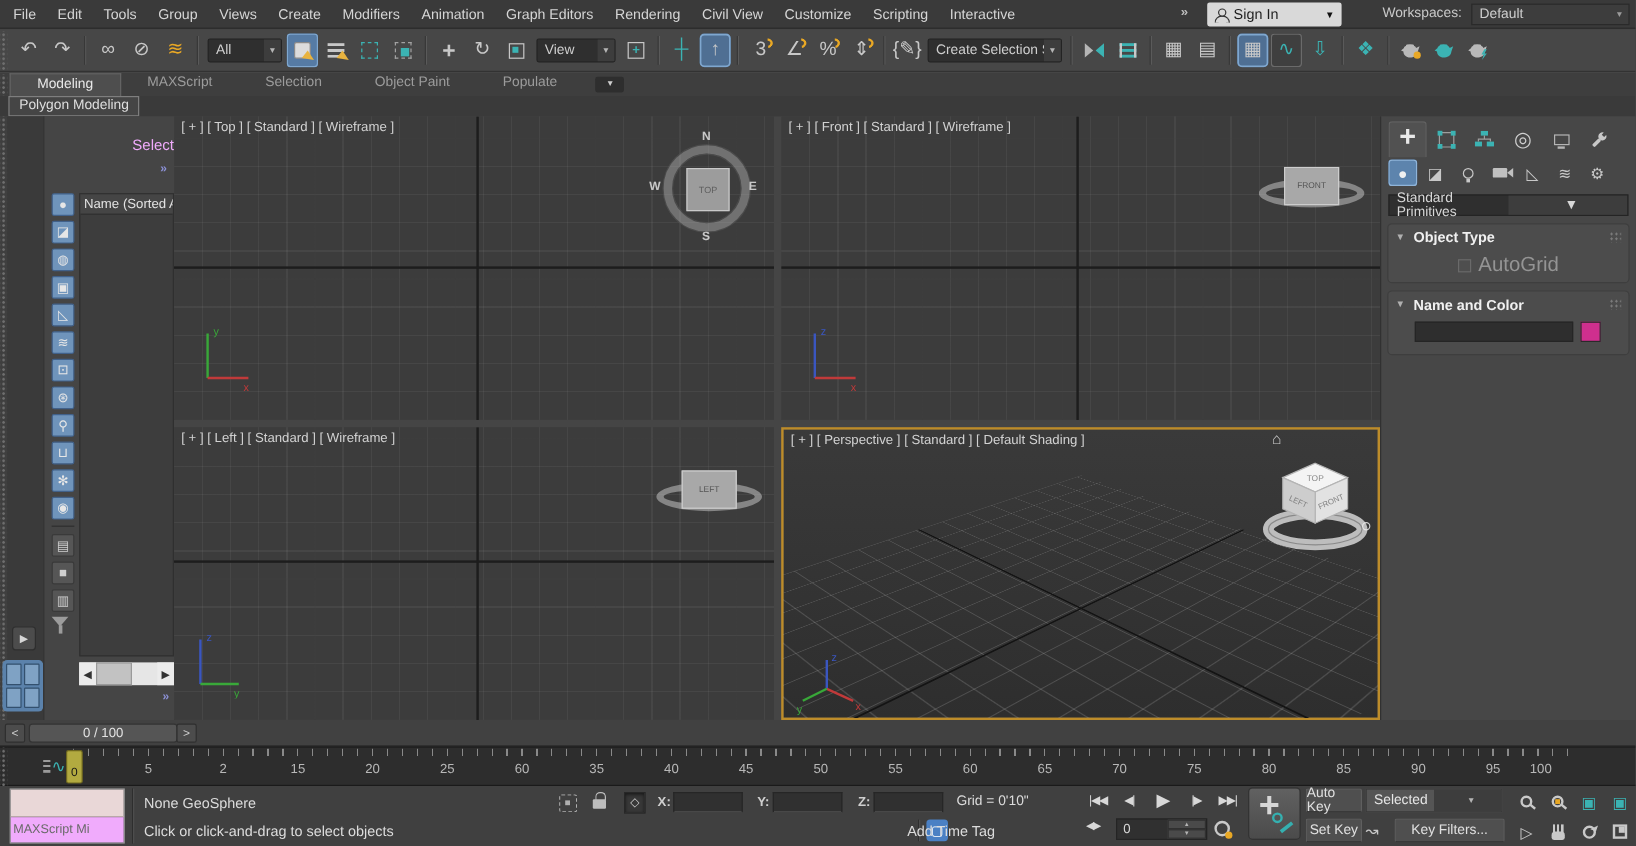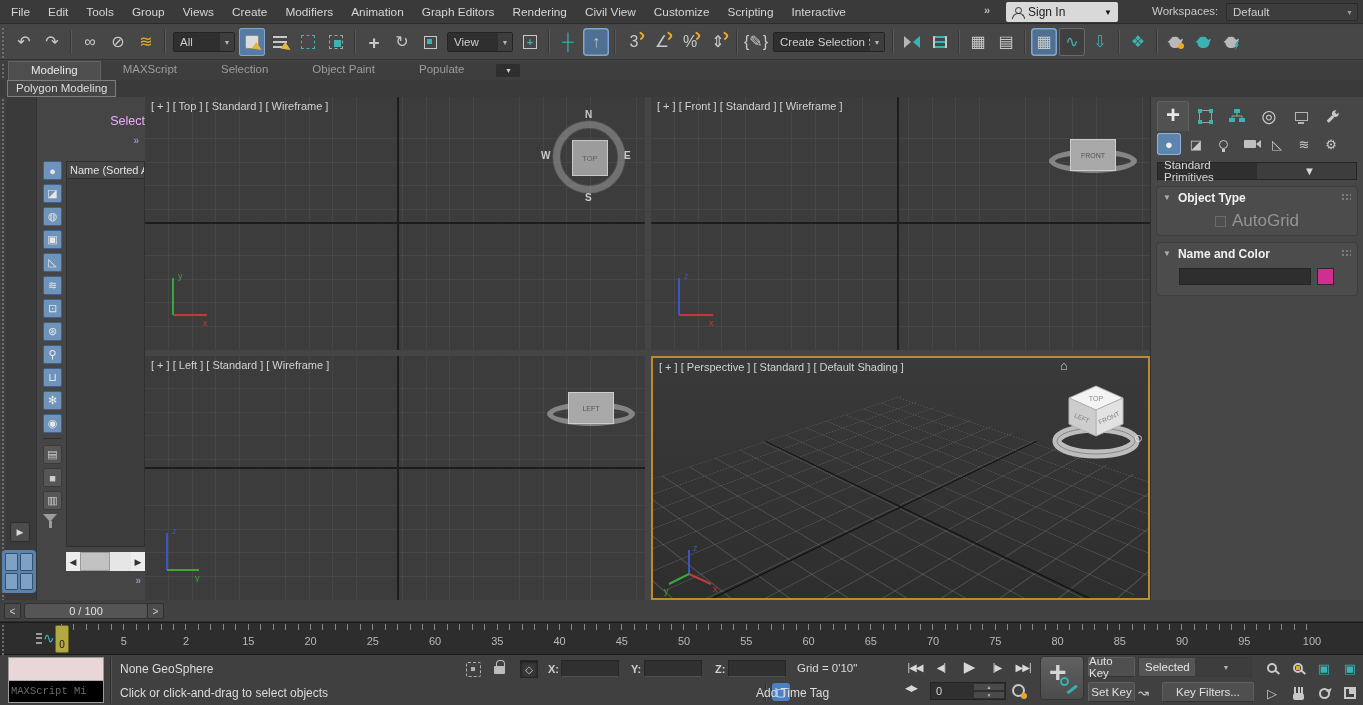--- a/index.html
+++ b/index.html
@@ -143,21 +143,21 @@
   #tb-curves{position:absolute;left:36px;top:7px;width:20px;height:18px}
   #tb-curves .bars{position:absolute;left:0;top:2px;width:6px;height:12px;background:repeating-linear-gradient(0deg,#9a9a9a 0 2px,transparent 2px 4.5px)}
   #tb-curves .sine{position:absolute;left:7px;top:0;color:#3bb3b3;font-size:14px}
   #tb-ticks{position:absolute;left:61px;top:1px;width:1247px;height:6px;background:repeating-linear-gradient(90deg,#8a8a8a 0 1px,transparent 1px 12.45px)}
   .tb-label{position:absolute;top:12px;width:26px;text-align:center;color:#b8b8b8;font-size:11px}
   #tb-slider{position:absolute;left:55px;top:2px;width:14px;height:28px;background:#b2aa40;border:1px solid #6d661f;border-radius:2px;color:#151515;font-size:10px;display:flex;align-items:flex-end;justify-content:center;padding-bottom:2px}
   
   #statusbar{position:absolute;left:0;top:655px;right:0;height:50px;background:#404040}
   #mxs{position:absolute;left:8px;top:2px;width:96px;height:46px;border:1px solid #9a9a9a}
   #mxs .pink{height:23px;background:#e9d7d7;border-bottom:1px solid #b9a8a8}
-  #mxs .white{height:21px;background:#000000;font-family:Liberation Mono, monospace;font-size:10.5px;color:#6a6a6a;line-height:21px;padding-left:2px;white-space:nowrap;overflow:hidden}
+  #mxs .white{height:21px;background:#f0abfc;font-family:Liberation Sans, sans-serif;font-size:10.5px;color:#6a6a6a;line-height:21px;padding-left:2px;white-space:nowrap;overflow:hidden}
   #sb-div{position:absolute;left:110px;top:2px;height:46px;width:2px;background:#2e2e2e;border-right:1px solid #555}
   .sb-text{position:absolute;color:#dcdcdc;font-size:12px}
   .sb-label{color:#cfcfcf;font-size:11px;font-weight:bold}
   .sb-field{position:absolute;height:17px;background:#303030;border:1px solid #262626;border-bottom-color:#4f4f4f}
   .iso{position:absolute;width:15px;height:15px;border:1.5px dashed #b0b0b0;border-radius:2px}
   .iso:after{content:"";position:absolute;left:4px;top:4px;width:4px;height:4px;background:#b0b0b0}
   .lock{position:absolute;width:11px;height:8px;background:#bdbdbd;border-radius:1px}
   .lock:before{content:"";position:absolute;top:-6px;left:2px;width:7px;height:6px;border:1.6px solid #bdbdbd;border-bottom:none;border-radius:4px 4px 0 0}
   .absbox{position:absolute;width:18px;height:18px;background:#383838;border:1px solid #272727;box-shadow:inset 0 1px 3px rgba(0,0,0,.6);color:#c9c9c9;font-size:10px;display:flex;align-items:center;justify-content:center}
   #addtag-icon{position:absolute;left:772px;top:28px;width:18px;height:18px;background:#4a80c4;border-radius:3px;color:#fff;font-size:11px;display:flex;align-items:center;justify-content:center}
@@ -592,21 +592,21 @@
       <span class="tb-label" style="left:671px">50</span>
       <span class="tb-label" style="left:733.25px">55</span>
       <span class="tb-label" style="left:795.5px">60</span>
       <span class="tb-label" style="left:857.75px">65</span>
       <span class="tb-label" style="left:920px">70</span>
       <span class="tb-label" style="left:982.25px">75</span>
       <span class="tb-label" style="left:1044.5px">80</span>
       <span class="tb-label" style="left:1106.75px">85</span>
       <span class="tb-label" style="left:1169px">90</span>
       <span class="tb-label" style="left:1231.25px">95</span>
-      <span class="tb-label" style="left:1299px">100</span>
+      <span class="tb-label" style="left:1271px">100</span>
     </div>
   <div id="tb-slider">0</div>
 </div>
 <div class="grip" style="left:0;top:623px;height:82px"></div>
 
 <div id="statusbar">
   <div id="mxs">
     <div class="pink"></div>
     <div class="white">MAXScript Mi</div>
   </div>

